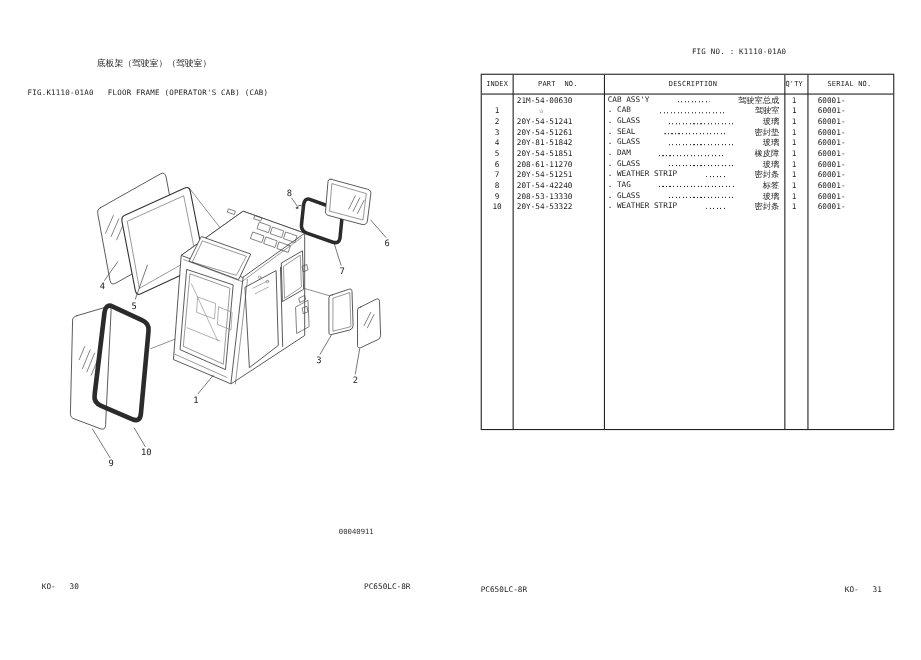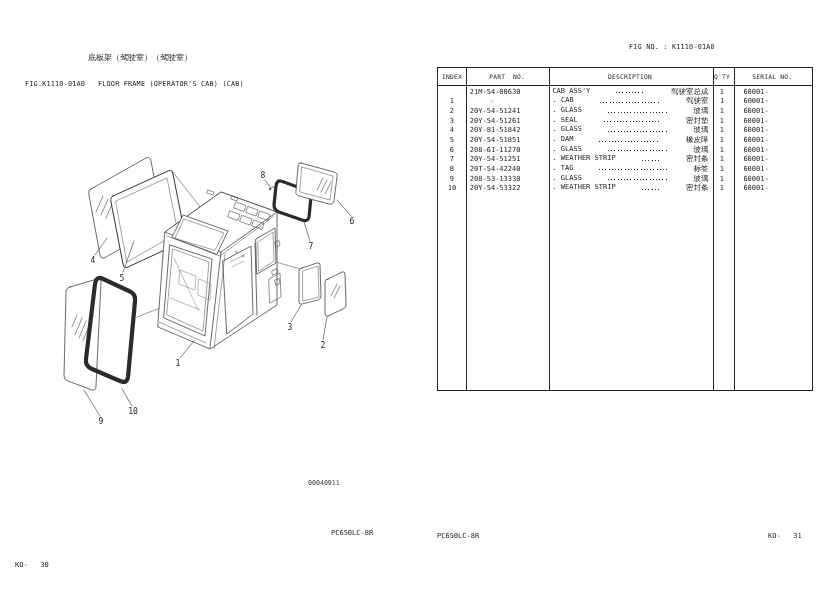--- a/index.html
+++ b/index.html
@@ -6,21 +6,21 @@
   body{
     width:837px;height:600px;position:relative;background:#fff;overflow:hidden;
     font-family:"DejaVu Sans Mono","Liberation Mono",monospace;color:#222;
     -webkit-font-smoothing:antialiased;
   }
   .abs{position:absolute;white-space:pre;}
   
   .title-line{left:25px;top:40px;font-size:6.8px;letter-spacing:.2px;margin-top:40px;}
   .title-zh{left:88px;top:52px;font-size:8px;font-family:Liberation Mono, monospace;}
   .fig-no{left:588px;top:43px;font-size:6.8px;letter-spacing:.2px;padding-left:41px;}
-  .foot-l-page{left:15px;top:529px;font-size:7px;margin-top:32px;}
+  .foot-l-page{left:38px;top:529px;font-size:7px;}
   .foot-l-model{left:331px;top:529px;font-size:7px;}
   .foot-r-model{left:437px;top:532px;font-size:7px;}
   .foot-r-page{left:768px;top:532px;font-size:7px;}
   .drawing-no{left:308px;top:479px;font-size:6.6px;color:#333;}
   
   .ptable{
     position:absolute;left:437px;top:67px;width:376px;height:324px;
     border:1.4px solid #222;border-top-width:1.8px;box-sizing:border-box;padding-left:29px;
   }
   .vline{position:absolute;top:0;bottom:0;width:1px;background:#222;}

